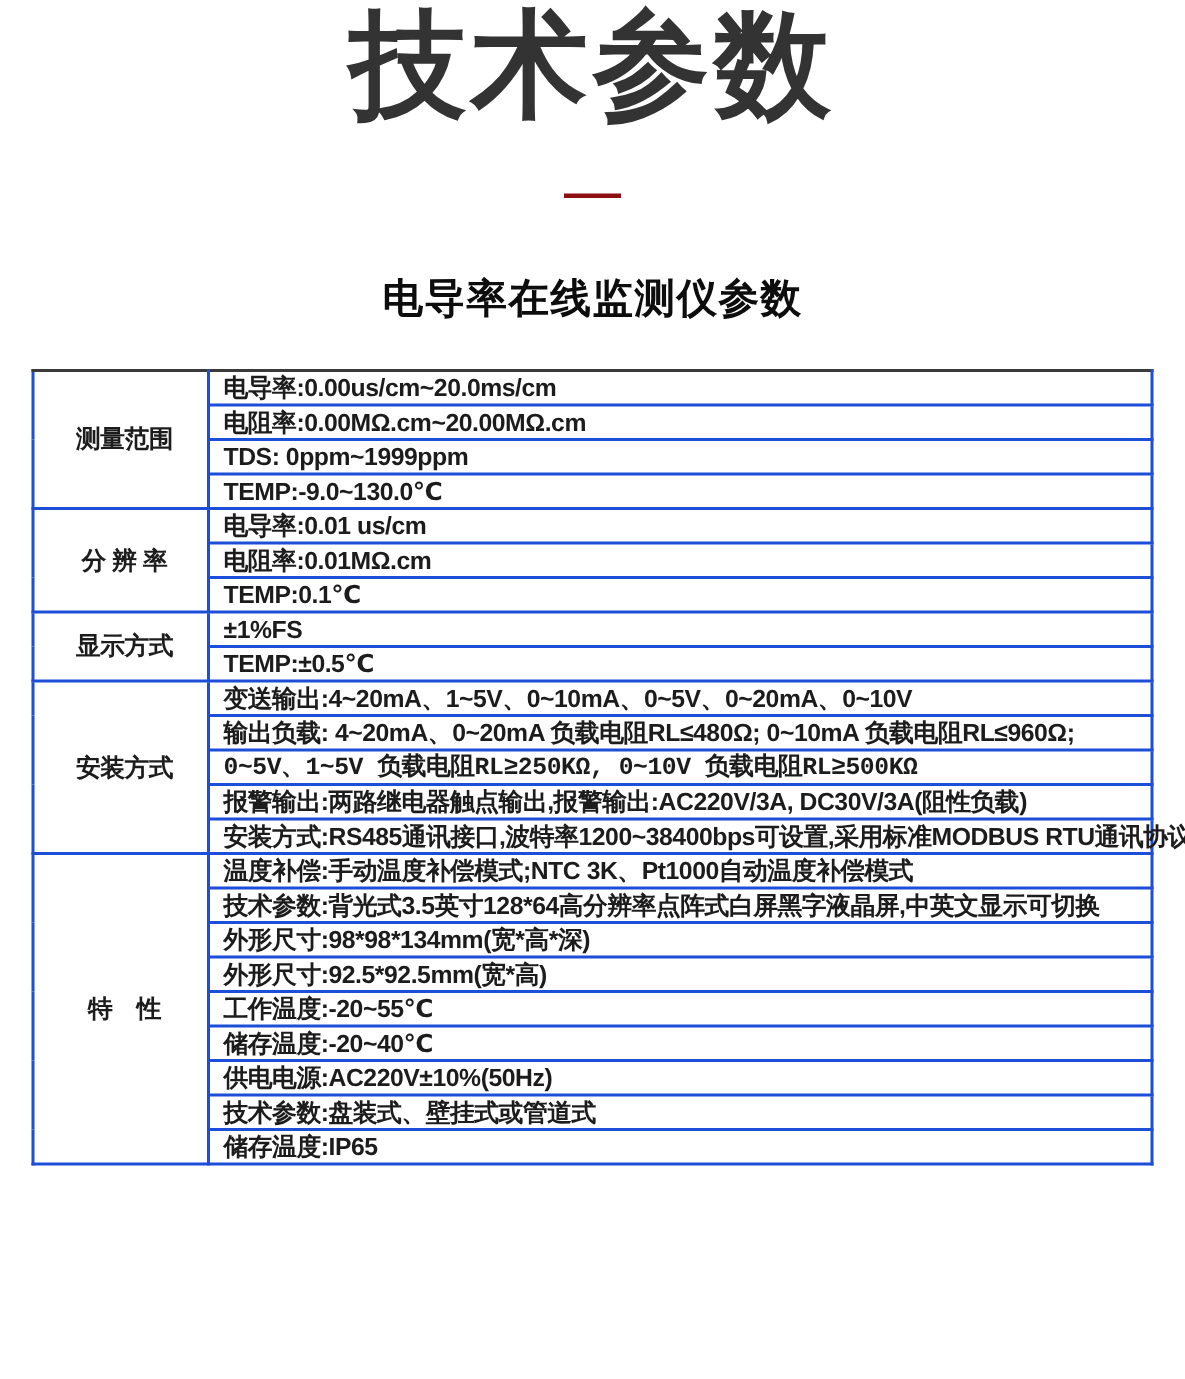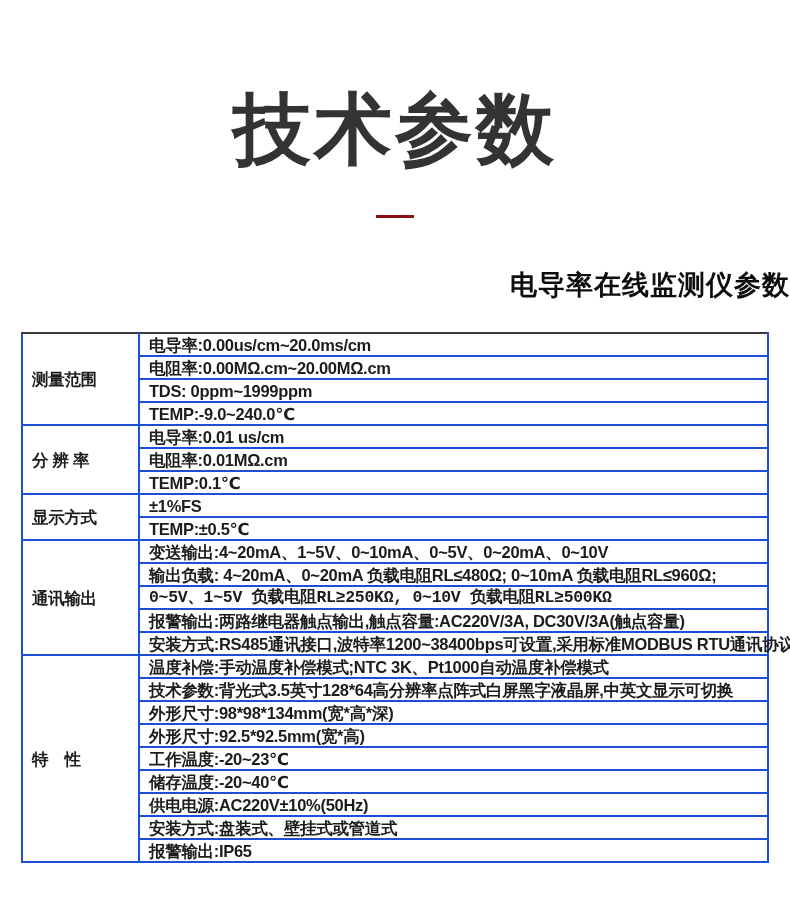--- a/index.html
+++ b/index.html
@@ -6,36 +6,35 @@
   html, body {
     margin: 0; padding: 0;
     width: 790px; height: 919px;
     background: #ffffff;
     font-family: "Liberation Sans", "DejaVu Sans", sans-serif;
     overflow: hidden;
   }
   .page { width: 790px; height: 919px; }
   .page-title {
     margin: 0;
-    padding-top: 86px;
     text-align: center;
     font-size: 78px;
     line-height: 1.12;
     font-weight: 900;
     letter-spacing: 3px;
     color: #333333;
   }
   .title-divider {
     width: 38px; height: 3px;
     margin: 42px auto 0 auto;
     background: #8e0f11;
   }
   .subtitle {
     margin: 49px 0 0 0;
-    text-align: right;
+    text-align: center;
     font-size: 27px;
     font-weight: bold;
     letter-spacing: 1px;
     color: #0d0d0d;
   }
   table.spec-table {
     width: 748px;
     margin: 29px auto 0 auto;
     border-collapse: collapse;
     table-layout: fixed;
@@ -49,20 +48,21 @@
     letter-spacing: -0.3px;
     color: #1c1c1c;
     padding: 0 4px 0 9px;
     white-space: nowrap;
     overflow: visible;
     vertical-align: middle;
     line-height: 1;
   }
   td.label-cell {
     width: 117px;
+    text-align: center;
     vertical-align: top;
     padding: 4px 2px 0 2px;
     font-size: 17px;
     letter-spacing: 0.5px;
     color: #111111;
   }
   tr.sec-start td { border-top: 2px solid #3a3a3a; margin-top: 38px; }
   td.indent { padding-left: 62px; font-family: Liberation Mono, monospace; }
 </style>
 </head>
@@ -83,21 +83,21 @@
         <td class="label-cell" rowspan="4">测量范围</td>
         <td>电导率:0.00us/cm~20.0ms/cm</td>
       </tr>
       <tr>
         <td>电阻率:0.00MΩ.cm~20.00MΩ.cm</td>
       </tr>
       <tr>
         <td>TDS: 0ppm~1999ppm</td>
       </tr>
       <tr>
-        <td>TEMP:-9.0~240.0℃</td>
+        <td>TEMP:-9.0~130.0℃</td>
       </tr>
 
       <tr class="sec-start">
         <td class="label-cell" rowspan="3">分 辨 率</td>
         <td>电导率:0.01 us/cm</td>
       </tr>
       <tr>
         <td>电阻率:0.01MΩ.cm</td>
       </tr>
       <tr>
@@ -106,60 +106,60 @@
 
       <tr class="sec-start">
         <td class="label-cell" rowspan="2">显示方式</td>
         <td>±1%FS</td>
       </tr>
       <tr>
         <td>TEMP:±0.5℃</td>
       </tr>
 
       <tr class="sec-start">
-        <td class="label-cell" rowspan="5">通讯输出</td>
+        <td class="label-cell" rowspan="5">安装方式</td>
         <td>变送输出:4~20mA、1~5V、0~10mA、0~5V、0~20mA、0~10V</td>
       </tr>
       <tr>
         <td>输出负载: 4~20mA、0~20mA 负载电阻RL≤480Ω; 0~10mA 负载电阻RL≤960Ω;</td>
       </tr>
       <tr>
         <td class="indent">0~5V、1~5V 负载电阻RL≥250KΩ, 0~10V 负载电阻RL≥500KΩ</td>
       </tr>
       <tr>
-        <td>报警输出:两路继电器触点输出,触点容量:AC220V/3A, DC30V/3A(触点容量)</td>
+        <td>报警输出:两路继电器触点输出,报警输出:AC220V/3A, DC30V/3A(阻性负载)</td>
       </tr>
       <tr>
         <td>安装方式:RS485通讯接口,波特率1200~38400bps可设置,采用标准MODBUS RTU通讯协议</td>
       </tr>
 
       <tr class="sec-start">
         <td class="label-cell" rowspan="9">特　性</td>
         <td>温度补偿:手动温度补偿模式;NTC 3K、Pt1000自动温度补偿模式</td>
       </tr>
       <tr>
         <td>技术参数:背光式3.5英寸128*64高分辨率点阵式白屏黑字液晶屏,中英文显示可切换</td>
       </tr>
       <tr>
         <td>外形尺寸:98*98*134mm(宽*高*深)</td>
       </tr>
       <tr>
         <td>外形尺寸:92.5*92.5mm(宽*高)</td>
       </tr>
       <tr>
-        <td>工作温度:-20~23℃</td>
+        <td>工作温度:-20~55℃</td>
       </tr>
       <tr>
         <td>储存温度:-20~40℃</td>
       </tr>
       <tr>
         <td>供电电源:AC220V±10%(50Hz)</td>
       </tr>
       <tr>
-        <td>安装方式:盘装式、壁挂式或管道式</td>
+        <td>技术参数:盘装式、壁挂式或管道式</td>
       </tr>
       <tr>
-        <td>报警输出:IP65</td>
+        <td>储存温度:IP65</td>
       </tr>
     </tbody>
   </table>
 
 </div>
 
 </body></html>

